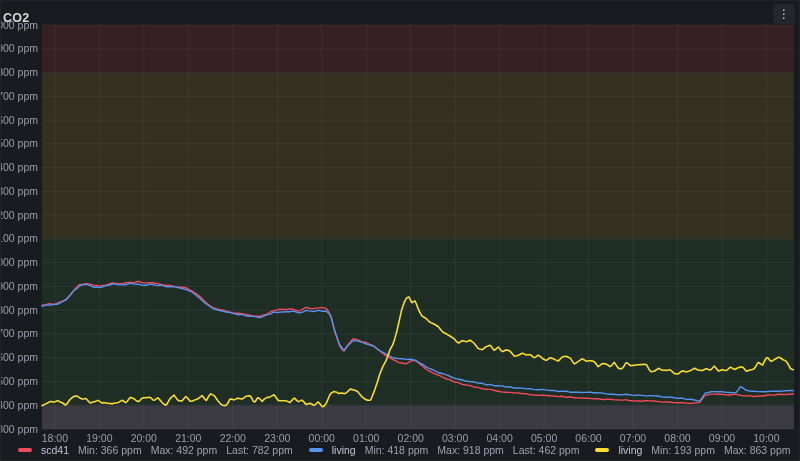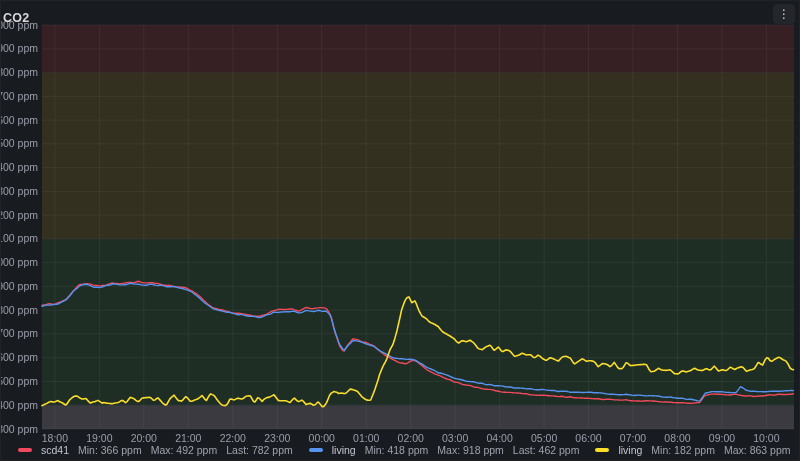--- a/index.html
+++ b/index.html
@@ -141,17 +141,17 @@
       <div class="legend-item">
         <span class="legend-dash" style="background: rgb(87, 148, 242);"></span>
         <span class="legend-name">living</span>
         <span class="legend-stat">Min: 418 ppm</span>
         <span class="legend-stat">Max: 918 ppm</span>
         <span class="legend-stat">Last: 462 ppm</span>
       </div>
       <div class="legend-item">
         <span class="legend-dash" style="background: rgb(250, 222, 42);"></span>
         <span class="legend-name">living</span>
-        <span class="legend-stat">Min: 182 ppm</span>
+        <span class="legend-stat">Min: 193 ppm</span>
         <span class="legend-stat">Max: 863 ppm</span>
       </div>
     </div>
 </div>
 
 </body></html>

